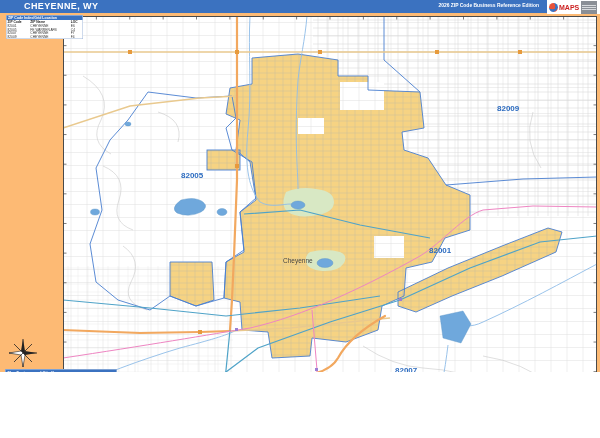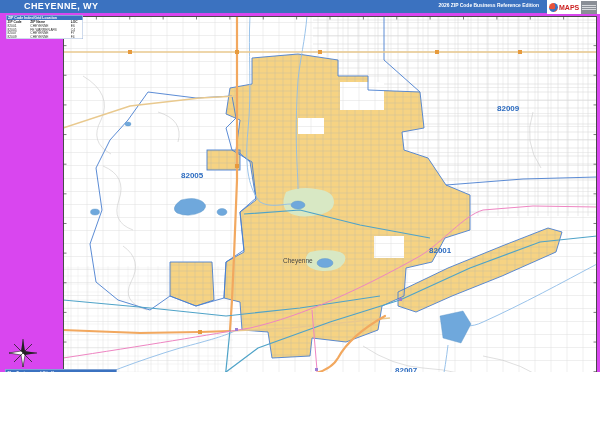--- a/index.html
+++ b/index.html
@@ -1,16 +1,16 @@
 <!DOCTYPE html>
 <html><head>
 <meta charset="utf-8">
 <style>
   html,body{margin:0;padding:0;background:#ffffff;}
-  .page{position:relative;width:600px;height:372px;background:#d946ef;overflow:hidden;
+  .page{position:relative;width:600px;height:372px;background:#fdba74;overflow:hidden;
         font-family:"Liberation Sans",sans-serif;}
   
   .titlebar{position:absolute;left:0;top:0;width:547px;height:13px;background:#3b72c0;}
   .titlebar .title{position:absolute;left:24px;top:1px;color:#fff;font-size:9px;font-weight:bold;letter-spacing:.4px;}
   .edition-wrap{position:absolute;right:8px;top:3px;width:200px;height:10px;}
   .edition{transform:scale(.55);transform-origin:100% 0;width:360px;text-align:right;
            color:#fff;font-size:9px;font-weight:bold;position:absolute;right:0;top:0;}
   
   .logo{position:absolute;left:547px;top:0;width:53px;height:14px;background:#fff;display:flex;align-items:center;}
   .logo .globe{width:9px;height:9px;border-radius:50%;margin-left:2px;

